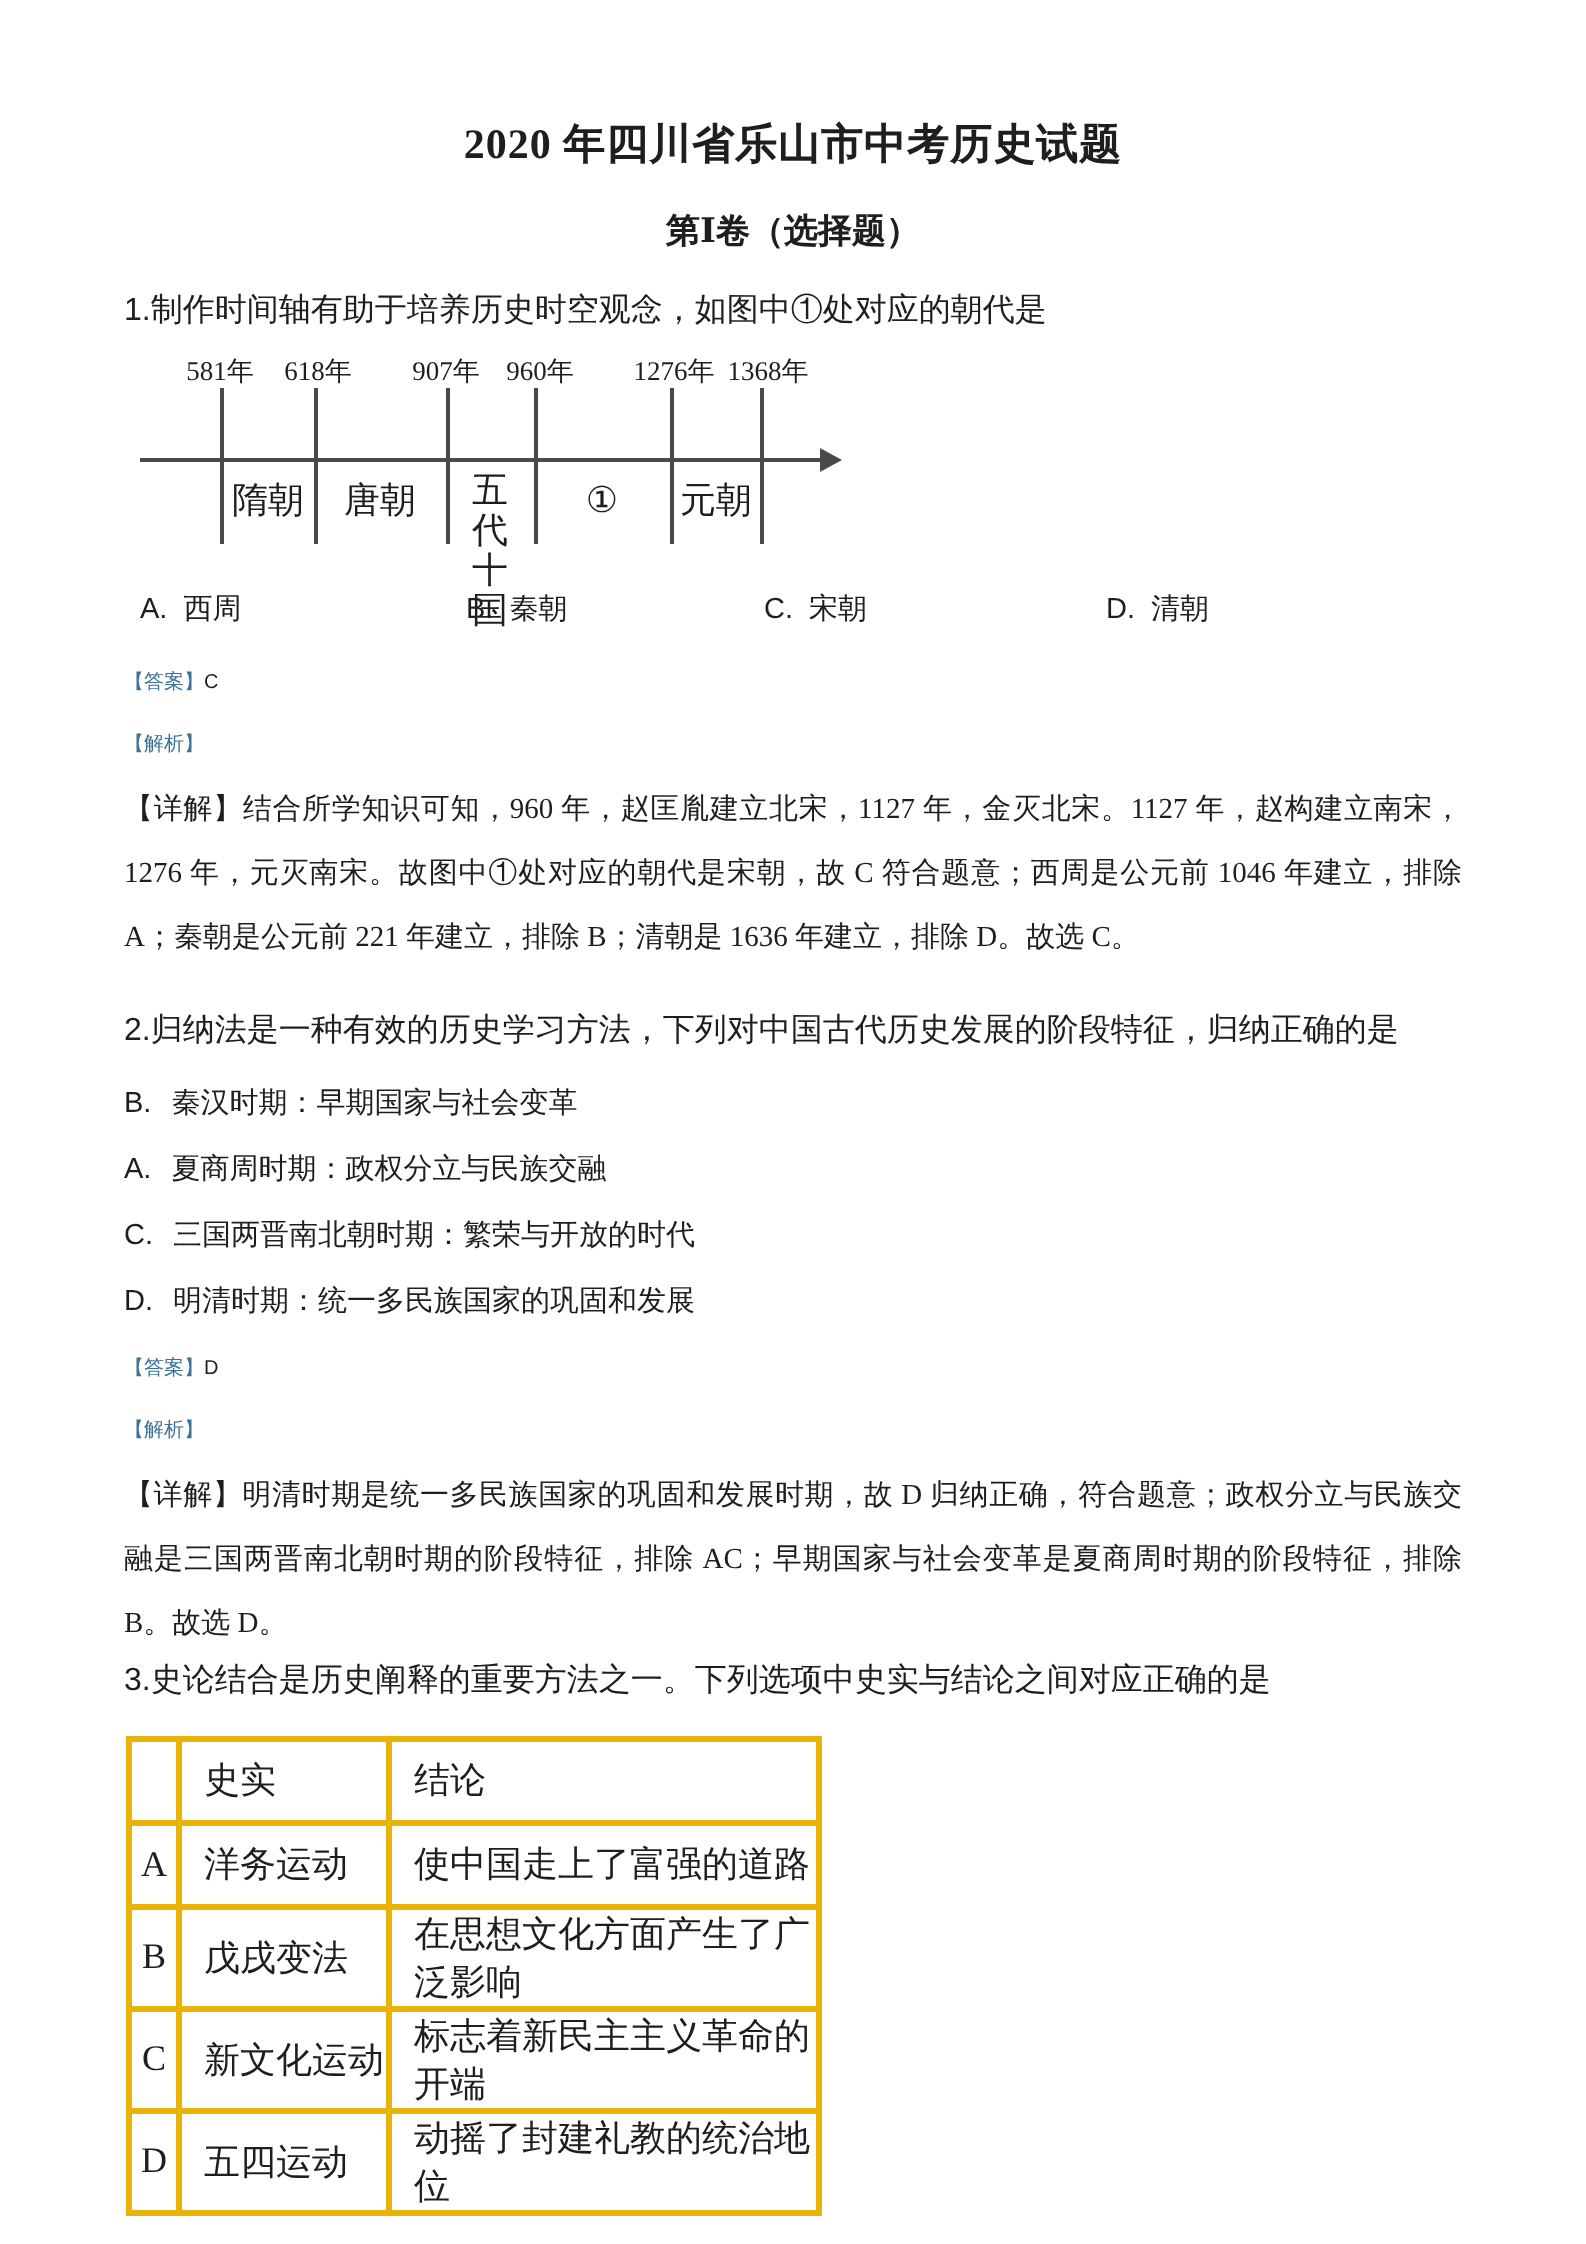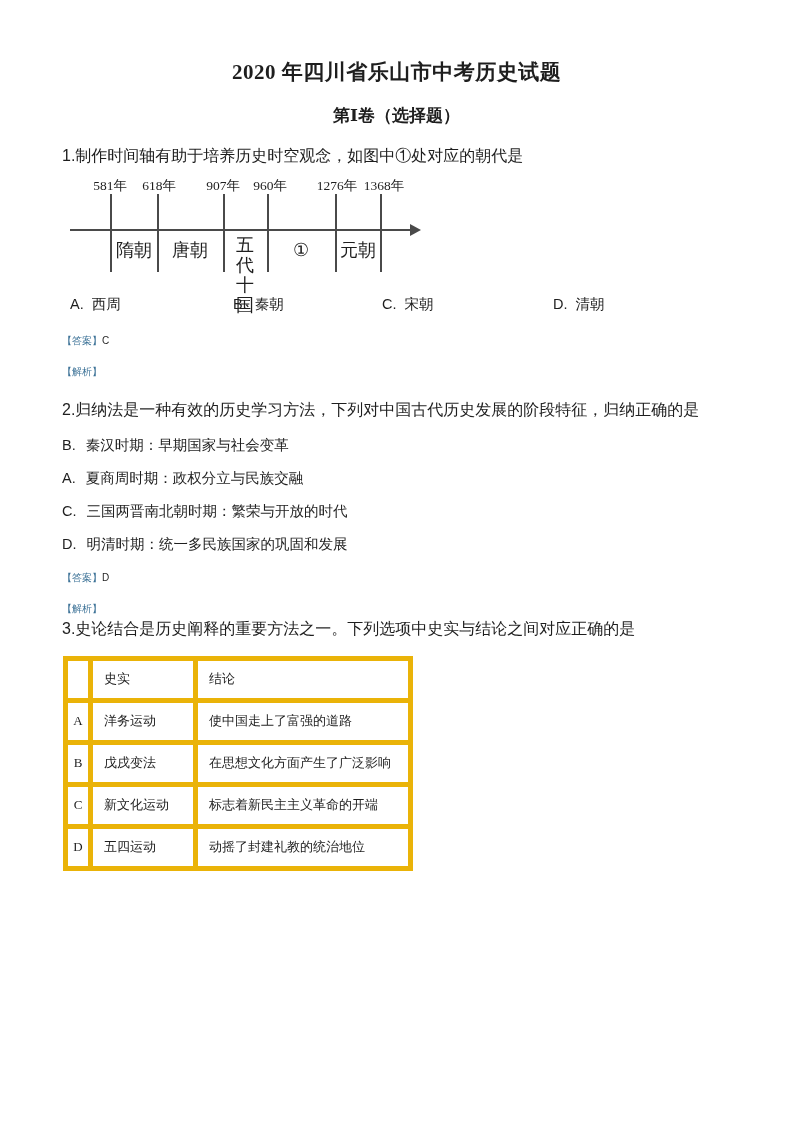--- a/index.html
+++ b/index.html
@@ -38,21 +38,21 @@
   .ans-value { font-family:"Liberation Sans","DejaVu Sans",sans-serif; }
 
   .detail { margin-top:10px; font-size:14.5px; line-height:32px; text-align:justify; }
 
   
   .option-line { font-size:14.5px; margin-top:14px; }
   .option-line .letter { font-family:"Liberation Sans","DejaVu Sans",sans-serif; margin-right:10px; }
 
   
   table.fact-table { border-collapse:collapse; margin-top:14px; margin-left:1px; }
-  .fact-table td { border:5px solid #eab308; font-size:13px; height:42px; vertical-align:middle; }
+  .fact-table td { border:3px solid #eab308; font-size:18px; height:42px; vertical-align:middle; }
   .fact-table td.c-key  { width:25px;  text-align:center; }
   .fact-table td.c-fact { width:105px; padding-left:11px; }
   .fact-table td.c-conc { width:215px; padding-left:11px; }
 </style>
 </head>
 <body>
 
 <div class="page">
 
   <div class="doc-title">2020 年四川省乐山市中考历史试题</div>
@@ -87,30 +87,32 @@
 
   <div class="options-row">
     <span class="opt" style="left:8px"><span class="letter">A.</span><span>西周</span></span>
     <span class="opt" style="left:171px"><span class="letter">B.</span><span>秦朝</span></span>
     <span class="opt" style="left:320px"><span class="letter">C.</span><span>宋朝</span></span>
     <span class="opt" style="left:491px"><span class="letter">D.</span><span>清朝</span></span>
   </div>
 
   <div class="ans-line"><span class="accent">【答案】</span><span class="ans-value">C</span></div>
   <div class="ans-line"><span class="accent">【解析】</span></div>
+  <p class="detail">【详解】结合所学知识可知，960 年，赵匡胤建立北宋，1127 年，金灭北宋。1127 年，赵构建立南宋，1276 年，元灭南宋。故图中①处对应的朝代是宋朝，故 C 符合题意；西周是公元前 1046 年建立，排除 A；秦朝是公元前 221 年建立，排除 B；清朝是 1636 年建立，排除 D。故选 C。</p>
 
   <div class="stem" style="margin-top:18px"><span class="latin">2.</span><span>归纳法是一种有效的历史学习方法，下列对中国古代历史发展的阶段特征，归纳正确的是</span></div>
 
   <div class="option-line"><span class="letter">B.</span><span>秦汉时期：早期国家与社会变革</span></div>
   <div class="option-line"><span class="letter">A.</span><span>夏商周时期：政权分立与民族交融</span></div>
   <div class="option-line"><span class="letter">C.</span><span>三国两晋南北朝时期：繁荣与开放的时代</span></div>
   <div class="option-line"><span class="letter">D.</span><span>明清时期：统一多民族国家的巩固和发展</span></div>
 
   <div class="ans-line"><span class="accent">【答案】</span><span class="ans-value">D</span></div>
   <div class="ans-line"><span class="accent">【解析】</span></div>
+  <p class="detail">【详解】明清时期是统一多民族国家的巩固和发展时期，故 D 归纳正确，符合题意；政权分立与民族交融是三国两晋南北朝时期的阶段特征，排除 AC；早期国家与社会变革是夏商周时期的阶段特征，排除 B。故选 D。</p>
 
   <div class="stem" style="margin-top:0"><span class="latin">3.</span><span>史论结合是历史阐释的重要方法之一。下列选项中史实与结论之间对应正确的是</span></div>
 
   <table class="fact-table">
     <tbody>
       <tr>
         <td class="c-key"></td>
         <td class="c-fact">史实</td>
         <td class="c-conc">结论</td>
       </tr>

